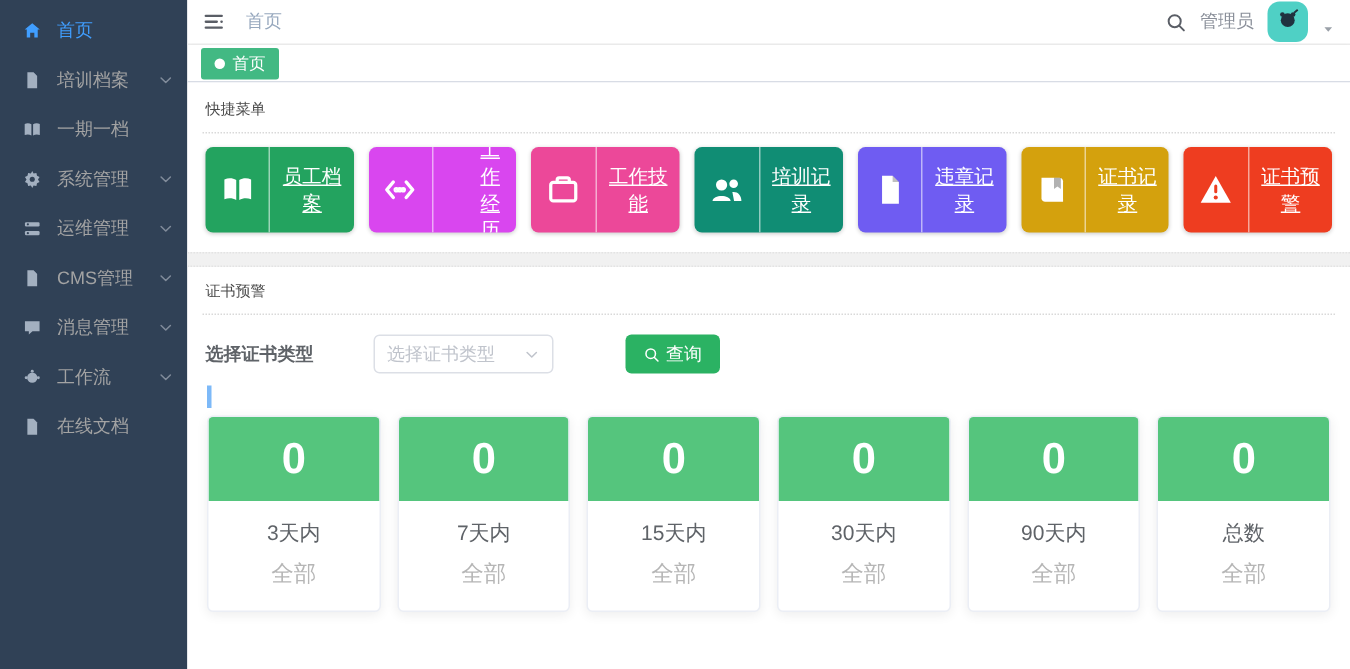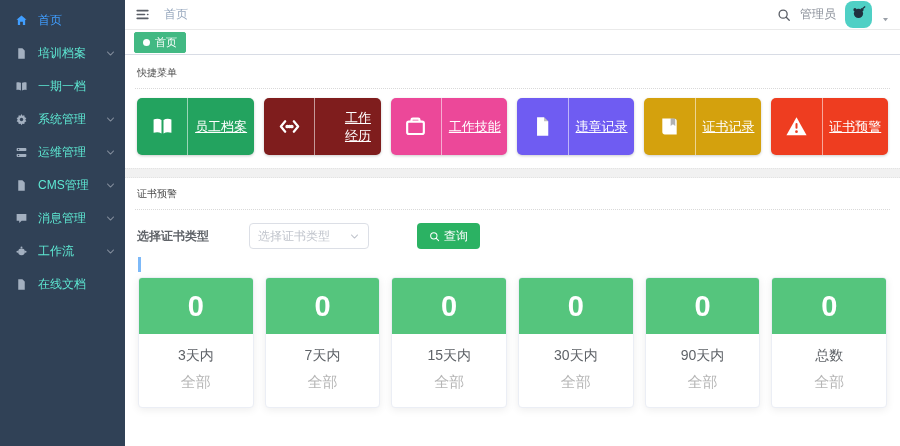--- a/index.html
+++ b/index.html
@@ -4,21 +4,21 @@
 <style>
   * { box-sizing: border-box; margin: 0; padding: 0; }
   html,body { width:900px; height:446px; }
   body {
     display:flex; overflow:hidden; background:#fff;
     font-family:"Liberation Sans","DejaVu Sans",sans-serif;
   }
   
   .sidebar { width:125px; flex-shrink:0; background:#304156; padding-top:4px; --hole:#304156; }
   .side-item { display:flex; align-items:center; height:33px; padding:0 9px 0 15px;
-               font-size:12px; color:#5eead4; cursor:pointer; }
+               font-size:12px; color:#a3a3a3; cursor:pointer; }
   .side-item .s-icon { width:13px; height:13px; margin-right:10px; color:#a3b0c0; flex-shrink:0; }
   .side-item .s-icon svg { width:100%; height:100%; display:block; }
   .side-item.active, .side-item.active .s-icon { color:#409eff; }
   .chev { margin-left:auto; width:11px; height:11px; color:#808b9a; }
   .chev svg { width:100%; height:100%; display:block; }
   
   .main { flex:1; display:flex; flex-direction:column; min-width:0; background:#fff; }
   .navbar { height:30px; display:flex; align-items:center; padding:0 10px; background:#fff;
             border-bottom:1px solid #ececec; flex-shrink:0; }
   .hamburger { width:15px; height:15px; color:#5a5e66; cursor:pointer; }
@@ -240,39 +240,50 @@
 
     <div class="tiles">
       <div class="tile" style="background: rgb(35, 163, 95); --bg: #23a35f;">
         <span class="tile-icon">
             <svg viewBox="0 0 16 16" fill="currentColor">
               <path d="M1.8 3.2c1.9-.8 3.9-.7 5.5.3v9.3c-1.6-1-3.6-1.1-5.5-.4zM14.2 3.2c-1.9-.8-3.9-.7-5.5.3v9.3c1.6-1 3.6-1.1 5.5-.4z"></path>
             </svg>
           </span>
         <span class="tile-label">员工档案</span>
       </div>
-      <div class="tile" style="background: #7f1d1d; gap: 20px; --bg: #2d7bf3;">
+      <div class="tile" style="background: #d946ef; gap: 20px; --bg: #2d7bf3;">
         <span class="tile-icon">
             <svg viewBox="0 0 16 16" fill="none" stroke="currentColor" stroke-width="1.6" stroke-linecap="round" stroke-linejoin="round">
               <path d="M5 4.4 2 8l3 3.6M11 4.4 14 8l-3 3.6"></path>
               <circle cx="6.4" cy="8" r=".5" fill="currentColor"></circle>
               <circle cx="8" cy="8" r=".5" fill="currentColor"></circle>
               <circle cx="9.6" cy="8" r=".5" fill="currentColor"></circle>
             </svg>
           </span>
         <span class="tile-label">工作经历</span>
       </div>
       <div class="tile" style="background: #ec4899; --bg: #f57211;">
         <span class="tile-icon">
             <svg viewBox="0 0 16 16" fill="none" stroke="currentColor" stroke-width="1.5">
               <rect x="2.2" y="4.6" width="11.6" height="8.6" rx="1.2"></rect>
               <path d="M5.2 4.6V3.4c0-.5.4-.9.9-.9h3.8c.5 0 .9.4.9.9v1.2"></path>
             </svg>
           </span>
         <span class="tile-label">工作技能</span>
+      </div>
+      <div class="tile" style="background: rgb(16, 141, 116); --bg: #108d74;">
+        <span class="tile-icon">
+            <svg viewBox="0 0 16 16" fill="currentColor">
+              <circle cx="5.6" cy="5.8" r="2.6"></circle>
+              <path d="M1.4 13.2c.3-3 8.1-3 8.4 0z"></path>
+              <circle cx="11.2" cy="5.2" r="2"></circle>
+              <path d="M10.6 9.1c2.4-.3 4.1 1.3 4.2 4.1h-3.4z"></path>
+            </svg>
+          </span>
+        <span class="tile-label">培训记录</span>
       </div>
       <div class="tile" style="background: rgb(111, 92, 242); --bg: #6f5cf2;">
         <span class="tile-icon">
             <svg viewBox="0 0 16 16" fill="currentColor">
               <path d="M4.2 1.5h4.9l2.9 2.9v10.1H4.2z"></path>
               <path d="M9.1 1.5v2.9H12z" fill="rgba(0,0,0,.25)"></path>
             </svg>
           </span>
         <span class="tile-label">违章记录</span>
       </div>

